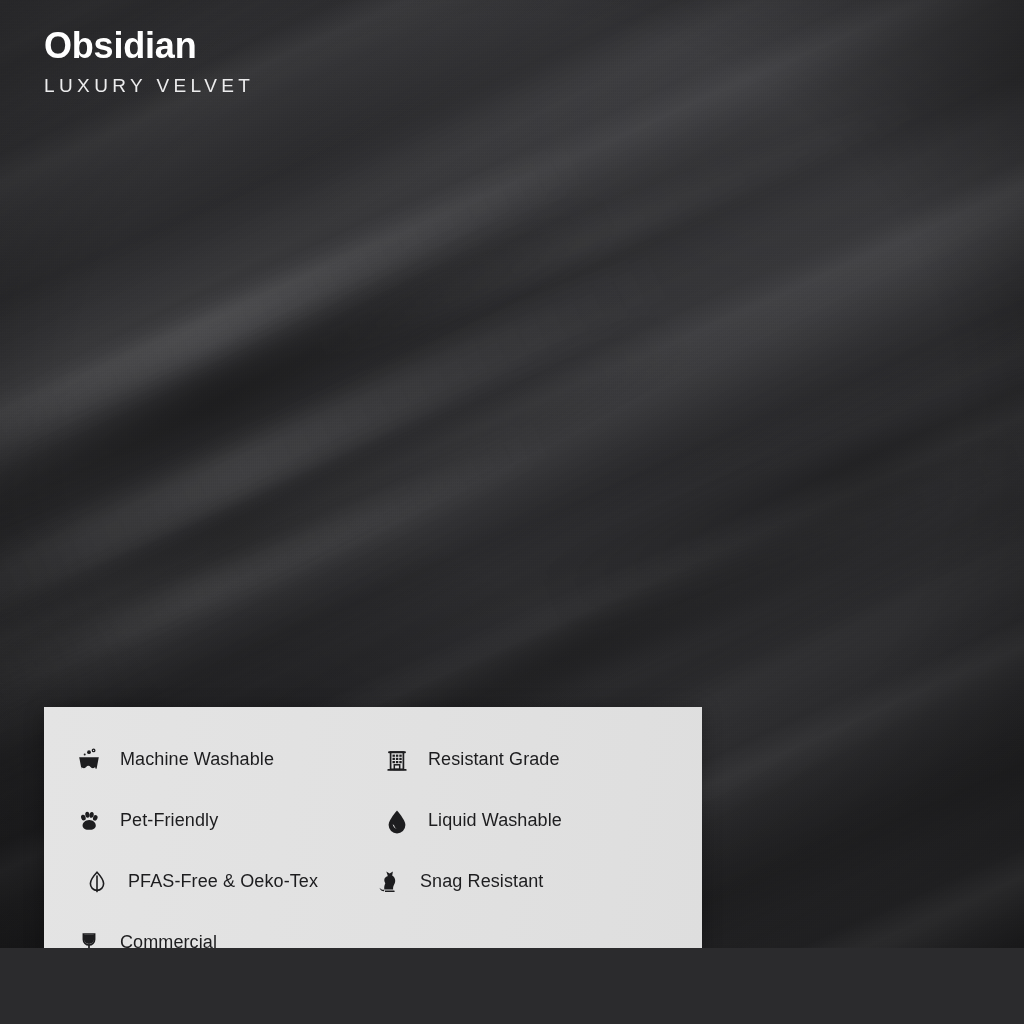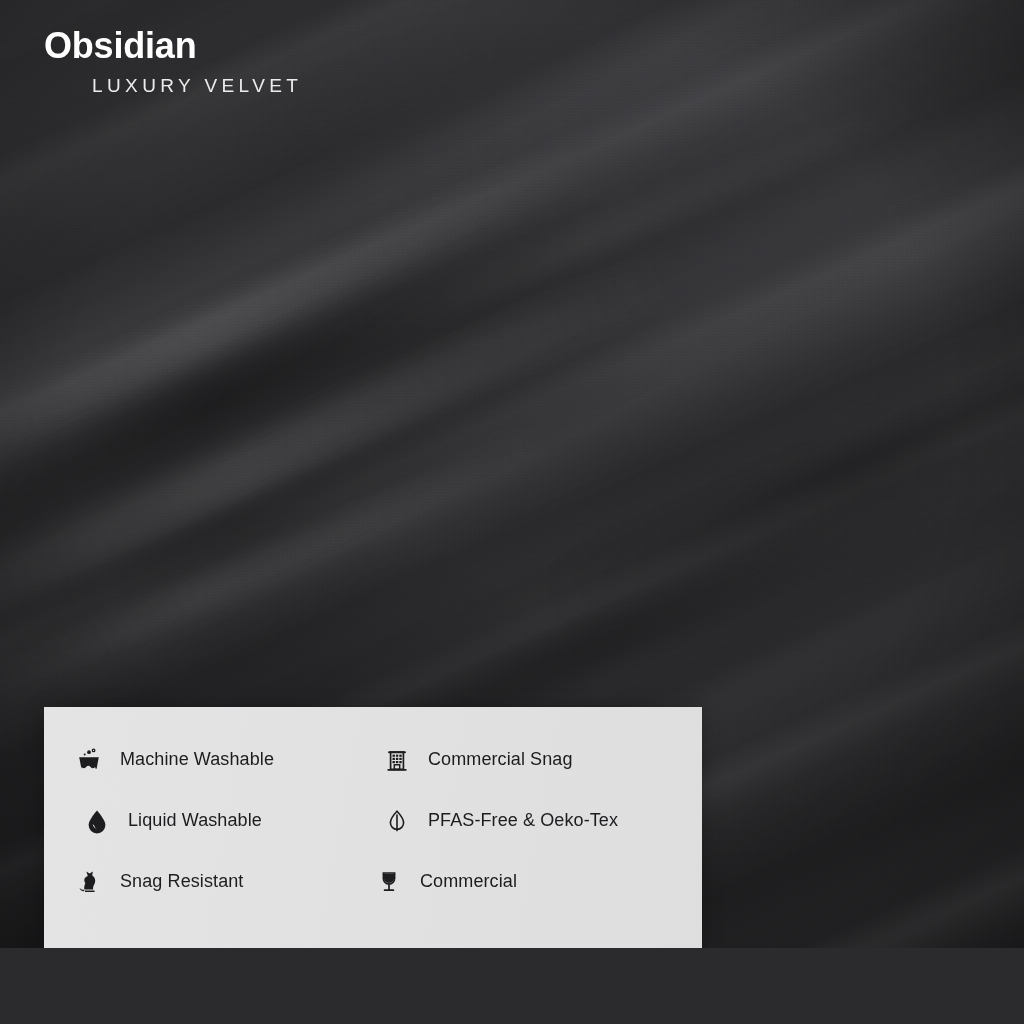--- a/index.html
+++ b/index.html
@@ -99,21 +99,20 @@
   
   .header { position:absolute; left:44px; top:26px; }
   .title {
     font-size:36px; font-weight:bold; color:#ffffff;
     letter-spacing:-0.2px; line-height:1.1;
   }
   .subtitle {
     margin-top:9px;
     font-size:19px; color:#ececed; font-weight:400;
     letter-spacing:4.4px;
-    margin-left:48px;
   }
 
   
   .panel {
     position:absolute; left:44px; top:707px;
     width:658px; height:270px;
     background:linear-gradient(100deg, #e4e4e4 0%, #e1e1e1 55%, #dedede 100%);
     box-shadow:0 2px 18px rgba(0,0,0,0.28);
   }
   .panel-grid {
@@ -197,23 +196,35 @@
               <rect x="8.5" y="10.8" width="2.4" height="2.2"></rect>
               <rect x="11.9" y="10.8" width="2.4" height="2.2"></rect>
               <rect x="15.3" y="10.8" width="2.4" height="2.2"></rect>
               <rect x="8.5" y="14.0" width="2.4" height="2.2"></rect>
               <rect x="11.9" y="14.0" width="2.4" height="2.2"></rect>
               <rect x="15.3" y="14.0" width="2.4" height="2.2"></rect>
             </g>
             <rect x="10.3" y="17.8" width="5.4" height="4.6" fill="none" stroke="#1d1d1f" stroke-width="1.5"></rect>
           </svg>
         </span>
-        <span class="f-label">Commercial Snag</span>
-      </div>
-
+        <span class="f-label">Resistant Grade</span>
+      </div>
+
+      <div class="feature">
+        <span class="f-icon">
+          <svg width="26" height="26" viewBox="0 0 26 26">
+            <ellipse cx="7.4" cy="9.6" rx="2.25" ry="2.9" fill="#1d1d1f" transform="rotate(-18 7.4 9.6)"></ellipse>
+            <ellipse cx="11.4" cy="6.7" rx="2.15" ry="2.95" fill="#1d1d1f" transform="rotate(-6 11.4 6.7)"></ellipse>
+            <ellipse cx="15.6" cy="6.9" rx="2.15" ry="2.95" fill="#1d1d1f" transform="rotate(7 15.6 6.9)"></ellipse>
+            <ellipse cx="19.3" cy="9.9" rx="2.2" ry="2.85" fill="#1d1d1f" transform="rotate(19 19.3 9.9)"></ellipse>
+            <path d="M13.2 11.9 c4.0 0 7.0 3.0 6.6 6.0 c-.4 3.0 -3.4 3.9 -6.6 3.9 c-3.2 0 -6.2 -.9 -6.6 -3.9 c-.4 -3.0 2.6 -6.0 6.6 -6.0 Z" fill="#1d1d1f"></path>
+          </svg>
+        </span>
+        <span class="f-label">Pet-Friendly</span>
+      </div>
 
       <div class="feature col2">
         <span class="f-icon">
           <svg width="26" height="26" viewBox="0 0 26 26">
             <path d="M13 2.6 C13 2.6 4.6 12.0 4.6 17.0 a8.4 8.4 0 0 0 16.8 0 C21.4 12.0 13 2.6 13 2.6 Z" fill="#1d1d1f"></path>
             <path d="M10.2 17.4 a4.6 4.6 0 0 0 4.9 3.6 a5.4 5.4 0 0 1 -6.4 -5.0 a4.4 4.4 0 0 0 1.5 1.4 Z" fill="#e2e2e2"></path>
           </svg>
         </span>
         <span class="f-label">Liquid Washable</span>
       </div>

